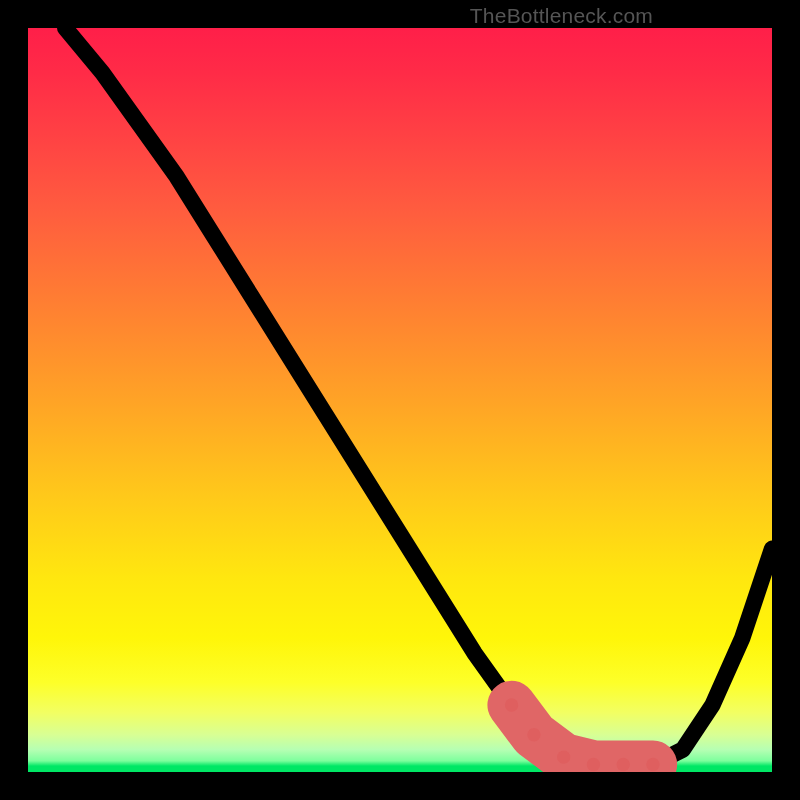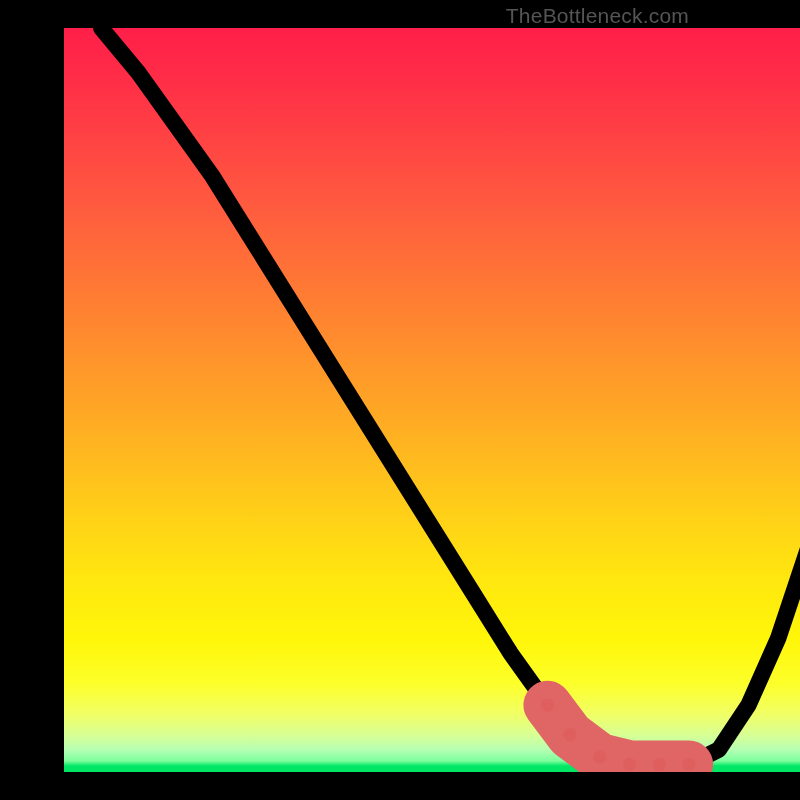--- a/index.html
+++ b/index.html
@@ -9,21 +9,20 @@
     height: 800px;
     background: #000;
     overflow: hidden;
     font-family: Arial, Helvetica, sans-serif;
   }
   .frame {
     position: relative;
     width: 663px;
     height: 800px;
     background: #000;
-    margin-left: 36px;
   }
   .watermark {
     position: absolute;
     top: 4px;
     right: 10px;
     color: #555;
     font-size: 21px;
     font-weight: 500;
     letter-spacing: 0.2px;
     z-index: 20;

